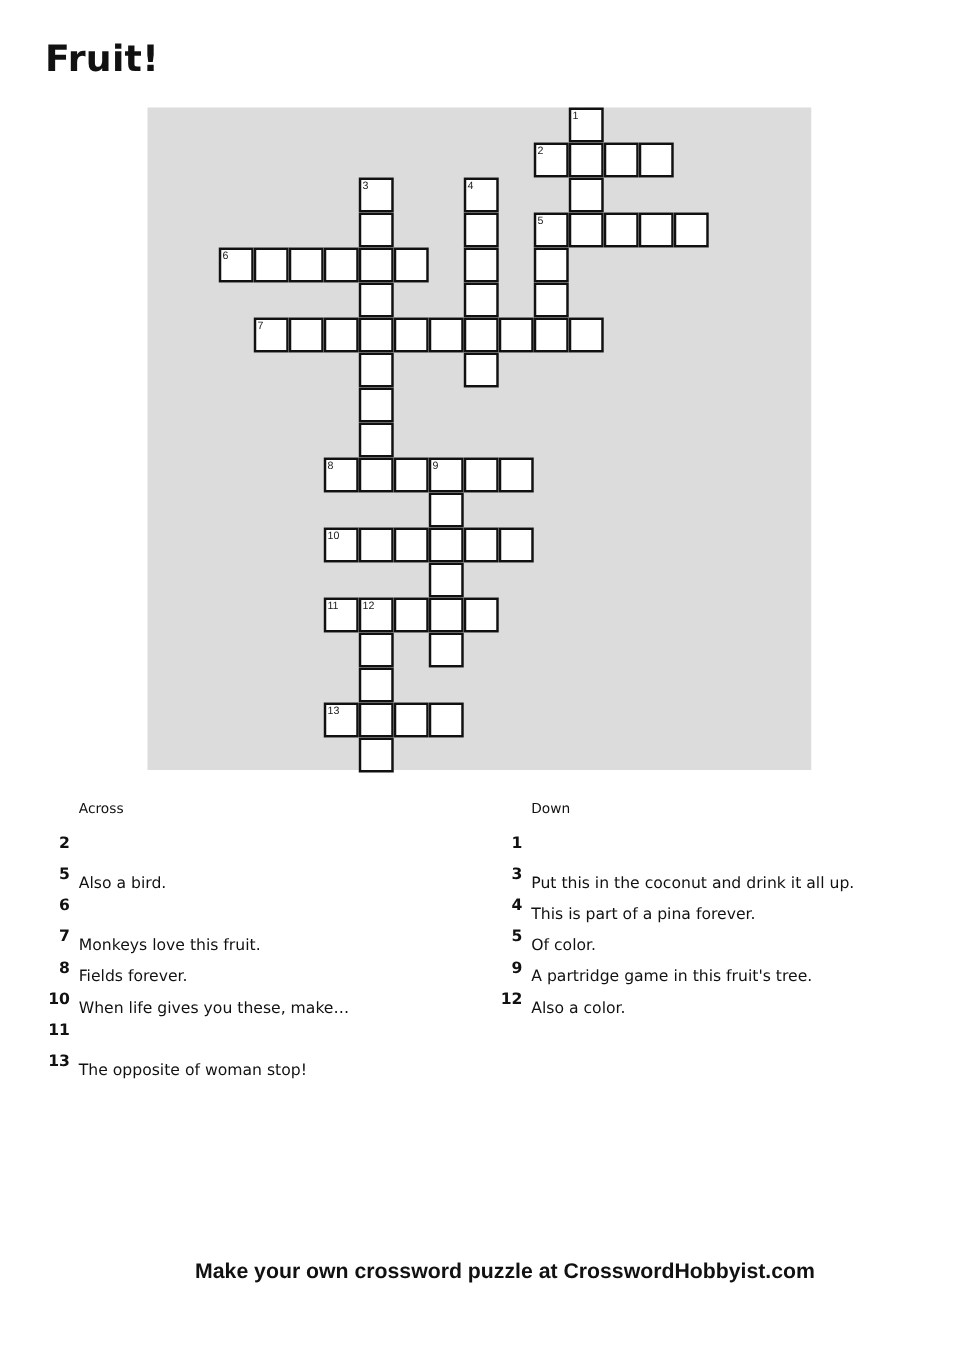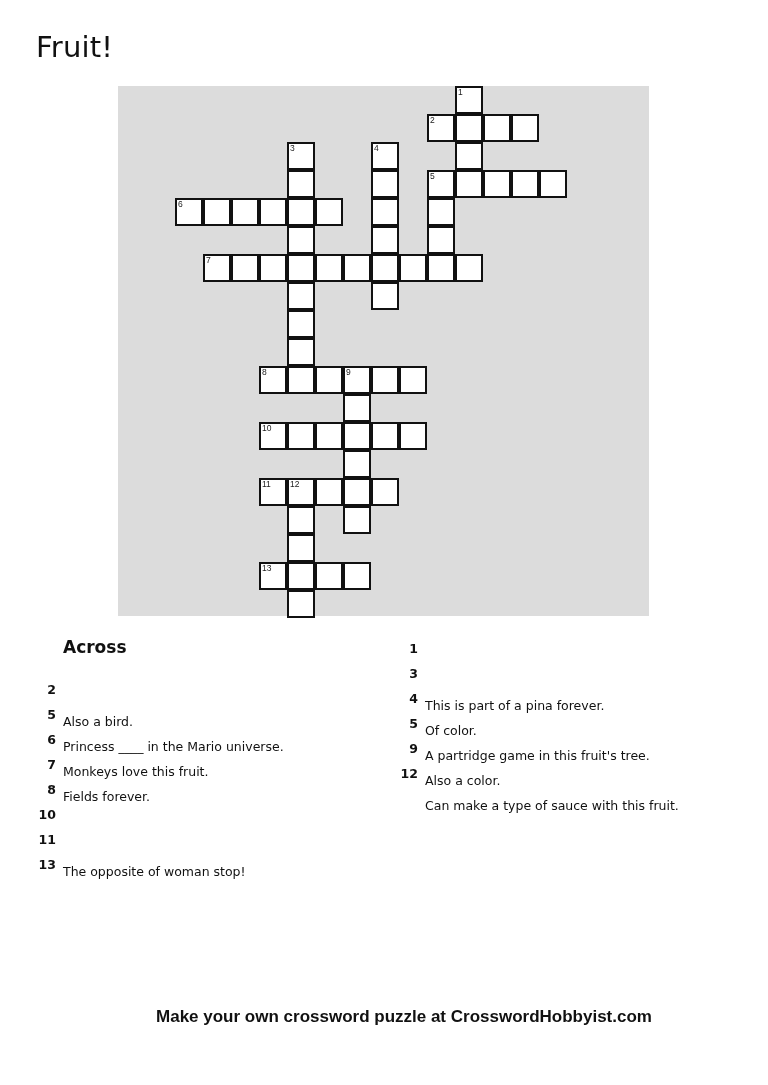--- a/index.html
+++ b/index.html
@@ -2,42 +2,42 @@
 <html><head>
   <meta charset="utf-8">
   <style>
     html, body { margin: 0; padding: 0; background: #ffffff; }
     body {
       width: 768px; height: 1085px; position: relative; overflow: hidden;
       font-family: "DejaVu Sans", sans-serif; color: #111;
     }
     .title {
       position: absolute; left: 36px; top: 30px;
-      font-family: "DejaVu Sans", sans-serif; font-size: 29px; font-weight: normal;
+      font-family: "DejaVu Sans", sans-serif; font-size: 29px; font-weight: bold;
       color: #111; letter-spacing: 0.2px;
     }
     .grid-area {
       position: absolute; left: 118px; top: 86px; width: 531px; height: 530px;
       background: #dcdcdc;
     }
     .cell {
       position: absolute; width: 28px; height: 28px; box-sizing: border-box;
       background: #ffffff; border: 2px solid #111;
     }
     .cell .num {
       position: absolute; left: 1px; top: -1px; font-family: "Liberation Sans", sans-serif;
       font-size: 8.5px; color: #222; line-height: 10px;
     }
     .clues {
       position: absolute; top: 636px; font-family: "DejaVu Sans", sans-serif; font-size: 12.5px;
     }
     .clues.across { left: 30px; width: 330px; }
     .clues.down { left: 392px; width: 340px; }
     .clues h3 {
-      margin: 0 0 16px 33px; font-size: 17px; font-weight: bold; height: 25px; line-height: 22px;
+      margin: 0 0 0 33px; font-size: 11px; font-weight: normal; height: 25px; line-height: 22px;
     }
     .clue-row { height: 25px; line-height: 25px; display: flex; white-space: nowrap; }
     .clue-num { width: 26px; text-align: right; font-weight: bold; flex: none; }
     .clue-text { margin-left: 7px; margin-top: 32px; }
     .footer {
       position: absolute; top: 1007px; left: 0; width: 768px; text-align: center;
       font-family: "Liberation Sans", sans-serif; font-weight: bold; font-size: 17px; color: #111; margin-left: 20px;
     }
   </style>
 </head>
@@ -143,67 +143,68 @@
 
 <div class="clues across">
   <h3>Across</h3>
   <div id="across-list">
       <div class="clue-row">
         <span class="clue-num">2</span>
         <span class="clue-text">Also a bird.</span>
       </div>
       <div class="clue-row">
         <span class="clue-num">5</span>
-        <span class="clue-text">Princess ____ in the Mario universe.</span>
       </div>
       <div class="clue-row">
         <span class="clue-num">6</span>
         <span class="clue-text">Monkeys love this fruit.</span>
       </div>
       <div class="clue-row">
         <span class="clue-num">7</span>
         <span class="clue-text">Fields forever.</span>
       </div>
       <div class="clue-row">
         <span class="clue-num">8</span>
+        <span class="clue-text">When life gives you these, make…</span>
       </div>
       <div class="clue-row">
         <span class="clue-num">10</span>
       </div>
       <div class="clue-row">
         <span class="clue-num">11</span>
         <span class="clue-text">The opposite of woman stop!</span>
       </div>
       <div class="clue-row">
         <span class="clue-num">13</span>
       </div>
     </div>
 </div>
 
 <div class="clues down">
+  <h3>Down</h3>
   <div id="down-list">
       <div class="clue-row">
         <span class="clue-num">1</span>
+        <span class="clue-text">Put this in the coconut and drink it all up.</span>
       </div>
       <div class="clue-row">
         <span class="clue-num">3</span>
         <span class="clue-text">This is part of a pina forever.</span>
       </div>
       <div class="clue-row">
         <span class="clue-num">4</span>
         <span class="clue-text">Of color.</span>
       </div>
       <div class="clue-row">
         <span class="clue-num">5</span>
         <span class="clue-text">A partridge game in this fruit's tree.</span>
       </div>
       <div class="clue-row">
         <span class="clue-num">9</span>
         <span class="clue-text">Also a color.</span>
       </div>
       <div class="clue-row">
         <span class="clue-num">12</span>
-        <span class="clue-text">Can make a type of sauce with this fruit.</span>
       </div>
     </div>
 </div>
 
 <div class="footer">Make your own crossword puzzle at CrosswordHobbyist.com</div>
 
 </body></html>

